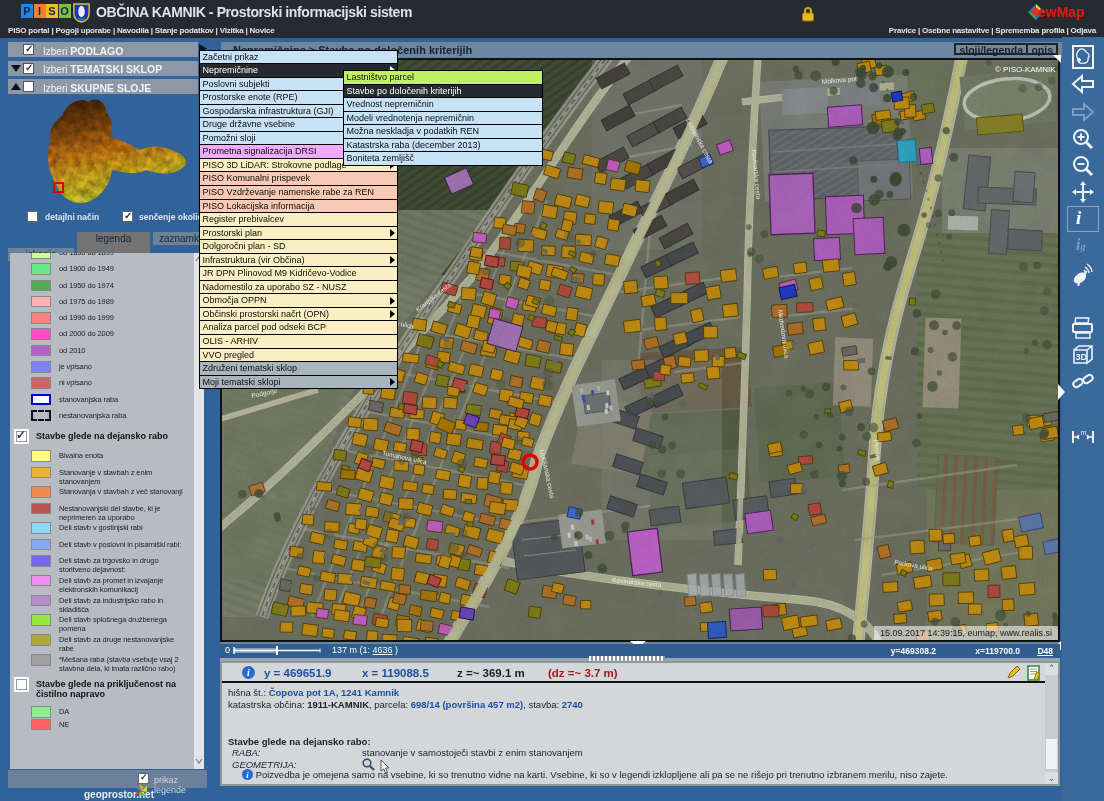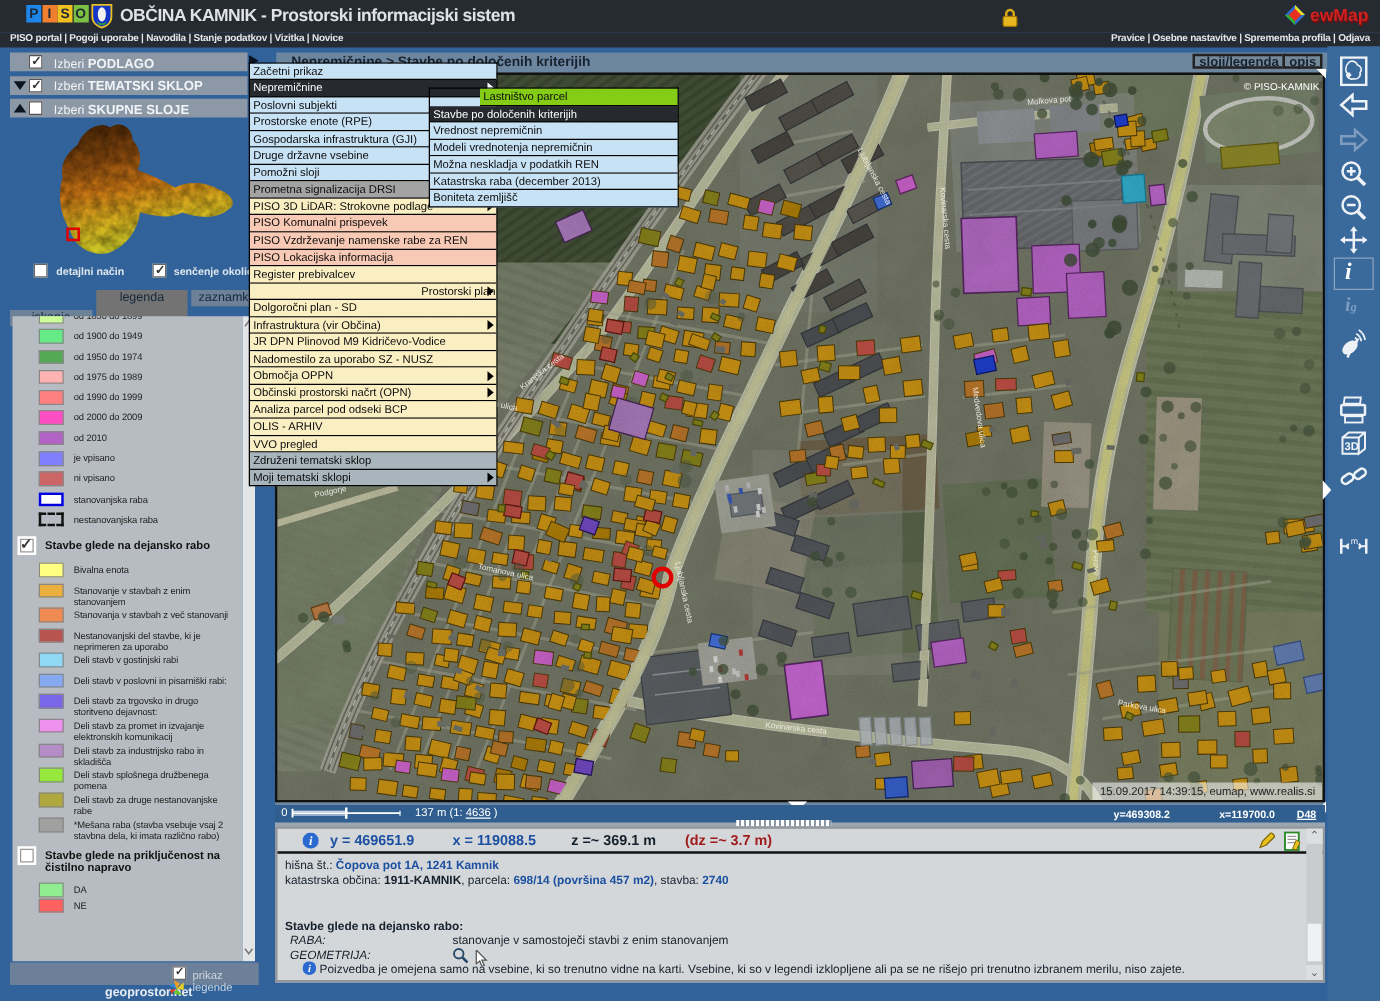--- a/index.html
+++ b/index.html
@@ -65,21 +65,21 @@
 <rect x="2.5" y="7" width="11" height="8" rx="1.5" fill="#e8b820" stroke="#a07808"></rect>
 <path d="M5,7 V5 a3,3 0 0 1 6,0 V7" fill="none" stroke="#d8a818" stroke-width="2"></path>
   </svg>
 <div class="abs" style="left:1028px;top:3px;width:70px;height:18px">
 <svg width="16" height="16" style="position:absolute;left:0;top:1px" viewBox="0 0 16 16">
 <path d="M8,0 L16,8 L8,16 L0,8 Z" fill="#2a6ad0"></path>
       <path d="M8,0 L16,8 L8,8 Z" fill="#e8e020"></path>
 <path d="M8,16 L0,8 L8,8 Z" fill="#30b030"></path>
       <path d="M8,3 L13,8 L8,13 L3,8 Z" fill="#e83020"></path>
     </svg>
-<span style="position:absolute;left:20px;top:1px;font-size:14px;font-weight:bold;color:#d02020;text-shadow:1px 1px 0 #701010">ewMap</span>
+<span style="position:absolute;left:10px;top:1px;font-size:14px;font-weight:bold;color:#d02020;text-shadow:1px 1px 0 #701010">ewMap</span>
   </div>
 <div class="srow" style="top:42px">
     <span class="cb">
       <span class="tick">✓</span>
     </span>
     <span class="lab">Izberi <b>PODLAGO</b></span>
   </div>
 <div class="srow" style="top:60.5px">
     <span class="tri" style="border-left:5px solid transparent;border-right:5px solid transparent;border-top:7px solid #0a1420"></span>
     <span class="cb">
@@ -1275,39 +1275,39 @@
     </svg>
   </div>
 <div id="menu1" style="left:198.5px;top:49.5px;width:199px">
     <div class="mi" style="background:#c7e1f5;">Začetni prikaz</div>
     <div class="mi mdark" style="">Nepremičnine<span class="arr" style="border-left-color:#fff"></span></div>
     <div class="mi" style="background:#c7e1f5;">Poslovni subjekti</div>
     <div class="mi" style="background:#c7e1f5;">Prostorske enote (RPE)</div>
     <div class="mi" style="background:#c7e1f5;">Gospodarska infrastruktura (GJI)</div>
     <div class="mi" style="background:#c7e1f5;">Druge državne vsebine</div>
     <div class="mi" style="background:#c7e1f5;">Pomožni sloji</div>
-    <div class="mi" style="background:#a3a3a3;">Prometna signalizacija DRSI</div>
+    <div class="mi" style="background:#f0abfc;">Prometna signalizacija DRSI</div>
     <div class="mi" style="background:#faeec3;">PISO 3D LiDAR: Strokovne podlage<span class="arr"></span></div>
     <div class="mi" style="background:#f8c9b4;">PISO Komunalni prispevek</div>
     <div class="mi" style="background:#f8c9b4;">PISO Vzdrževanje namenske rabe za REN</div>
     <div class="mi" style="background:#f8c9b4;">PISO Lokacijska informacija</div>
     <div class="mi" style="background:#faeec3;">Register prebivalcev</div>
-    <div class="mi" style="background:#faeec3;text-align:right;">Prostorski plan<span class="arr"></span></div>
+    <div class="mi" style="background:#faeec3;">Prostorski plan<span class="arr"></span></div>
     <div class="mi" style="background:#faeec3;">Dolgoročni plan - SD</div>
     <div class="mi" style="background:#faeec3;">Infrastruktura (vir Občina)<span class="arr"></span></div>
     <div class="mi" style="background:#faeec3;">JR DPN Plinovod M9 Kidričevo-Vodice</div>
     <div class="mi" style="background:#faeec3;">Nadomestilo za uporabo SZ - NUSZ</div>
     <div class="mi" style="background:#faeec3;">Območja OPPN<span class="arr"></span></div>
     <div class="mi" style="background:#faeec3;">Občinski prostorski načrt (OPN)<span class="arr"></span></div>
     <div class="mi" style="background:#faeec3;">Analiza parcel pod odseki BCP</div>
     <div class="mi" style="background:#faeec3;">OLIS - ARHIV</div>
     <div class="mi" style="background:#faeec3;">VVO pregled</div>
     <div class="mi" style="background:#a9b5bd;">Združeni tematski sklop</div>
     <div class="mi" style="background:#a9b5bd;">Moji tematski sklopi<span class="arr"></span></div>
   </div>
 <div id="menu2" style="left:342.5px;top:70px;width:200px">
-    <div class="mi" style="background:#84cc16;margin-left:40px;">Lastništvo parcel</div>
+    <div class="mi" style="background:#bef264;">Lastništvo parcel</div>
     <div class="mi mdark" style="">Stavbe po določenih kriterijih</div>
     <div class="mi" style="background:#c7e1f5;">Vrednost nepremičnin</div>
     <div class="mi" style="background:#c7e1f5;">Modeli vrednotenja nepremičnin</div>
     <div class="mi" style="background:#c7e1f5;">Možna neskladja v podatkih REN</div>
     <div class="mi" style="background:#c7e1f5;">Katastrska raba (december 2013)</div>
     <div class="mi" style="background:#c7e1f5;">Boniteta zemljišč</div>
   </div>
 </body></html>

